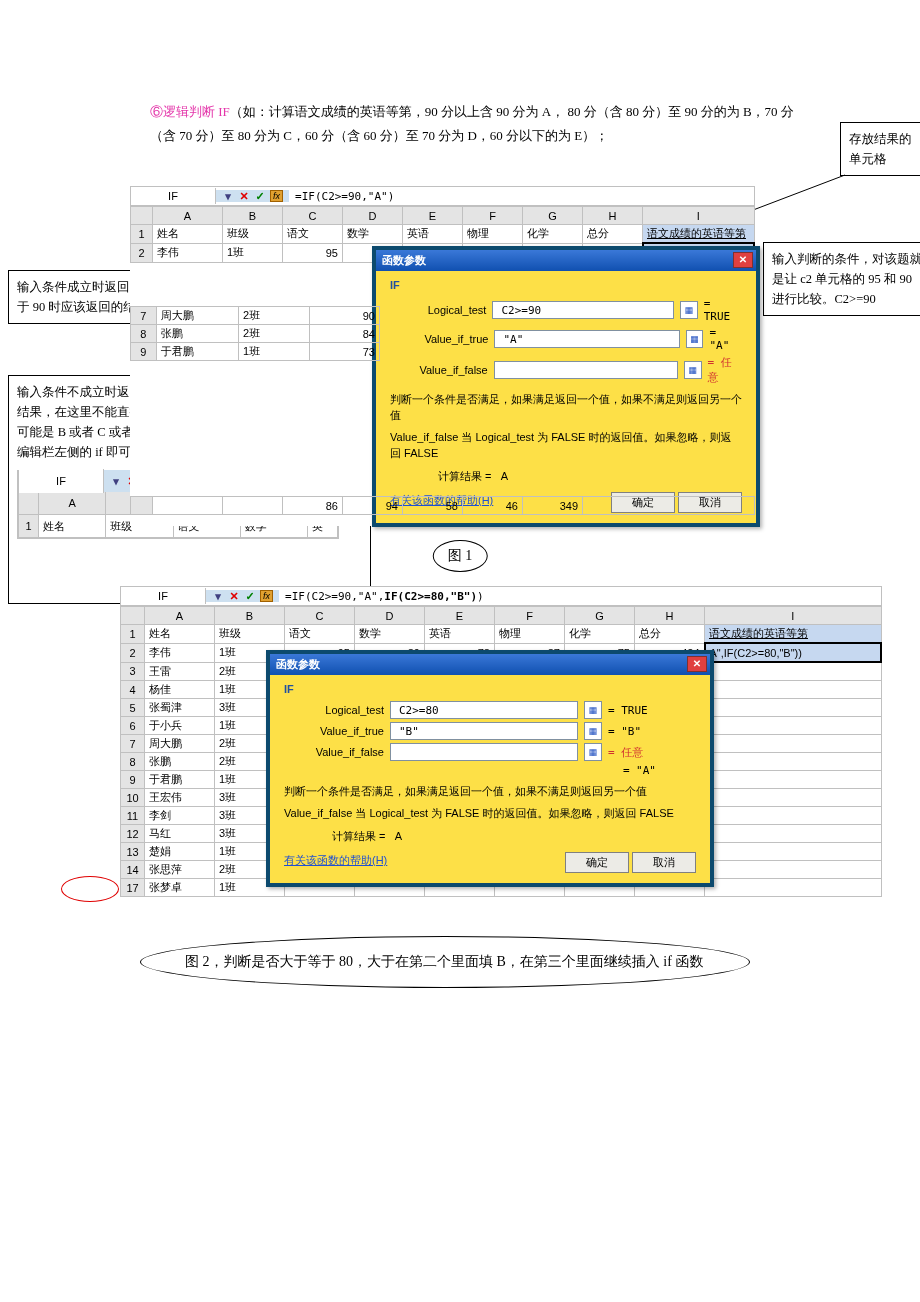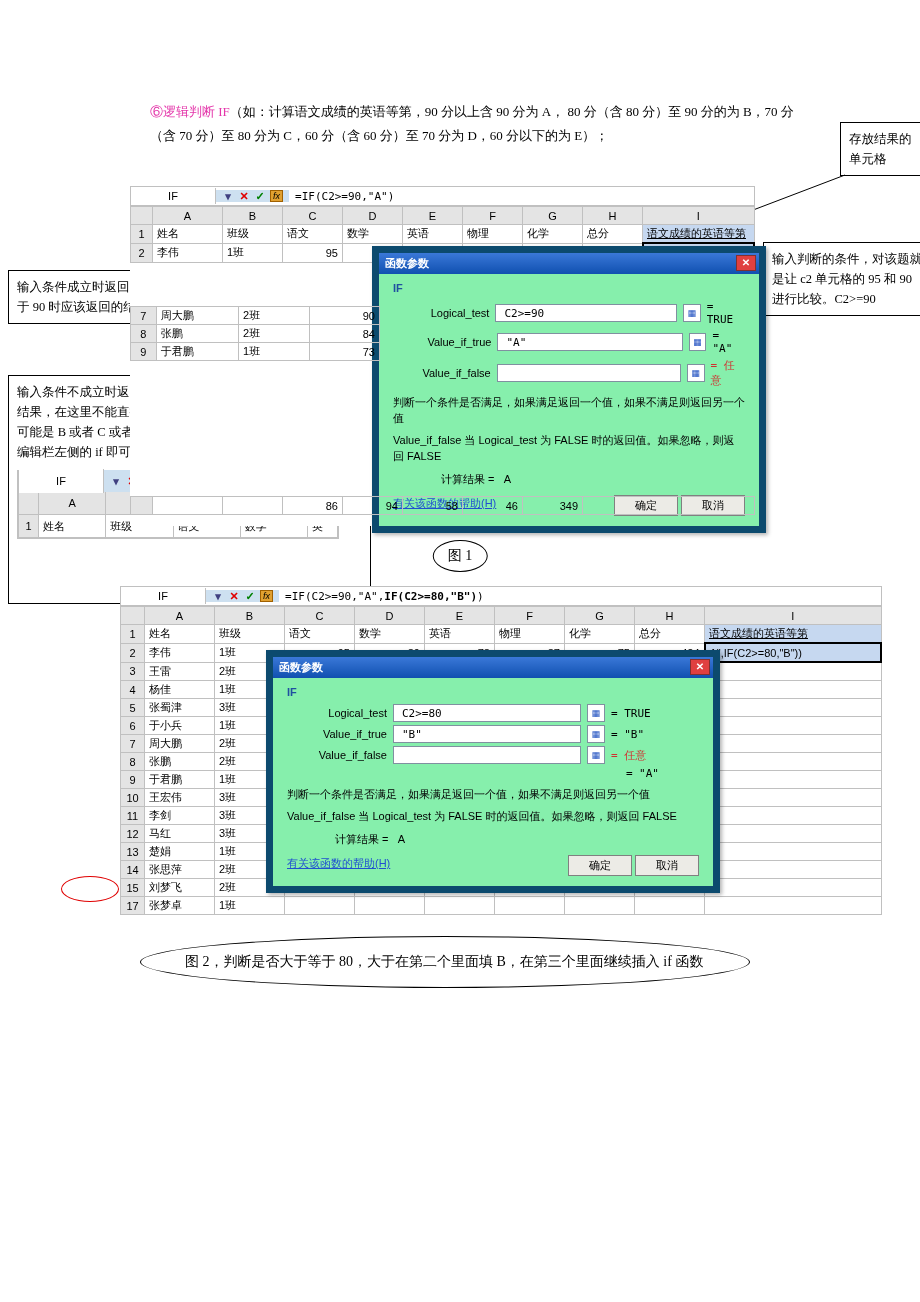--- a/index.html
+++ b/index.html
@@ -25,21 +25,21 @@
 .chk{color:#008000}
 .fx{background:#e0a030;color:#000;border:1px solid #a06000;font-size:9px;padding:0 2px;font-style:italic}
 .ftxt{padding:2px 6px;font-family:monospace;font-size:11px}
 .grid{border-collapse:collapse;width:100%;table-layout:fixed}
 .grid th,.grid td{border:1px solid #c0c0c0;padding:1px 4px;height:15px;overflow:hidden;white-space:nowrap;font-size:11px}
 .grid th{background:#e4e4e4;text-align:center;font-weight:normal}
 .grid .rh{background:#e4e4e4;text-align:center;width:20px}
 .grid .sel{border:2px solid #000}
 .hilite{background:#c6d8f0}
 .under{text-decoration:underline}
-.dlg{position:absolute;background:#86efac;border:7px solid #0c4a6e;font-family:"SimSun",Arial;font-size:11px;box-shadow:2px 2px 4px rgba(0,0,0,.3)}
+.dlg{position:absolute;background:#fde047;border:4px solid #0c4a6e;font-family:"SimSun",Arial;font-size:11px;box-shadow:2px 2px 4px rgba(0,0,0,.3)}
 .dlg-tb{background:linear-gradient(#3a78d8,#1050b0);color:#fff;padding:3px 6px;font-size:11px;position:relative;font-weight:bold}
 .dlg-x{position:absolute;right:3px;top:2px;background:#e04040;color:#fff;width:18px;height:14px;text-align:center;line-height:13px;font-size:10px;border:1px solid #803030}
 .dlg-body{padding:8px 14px 10px}
 .dlg-fn{color:#2050a0;font-weight:bold;margin-bottom:6px}
 .dlg-row{display:flex;align-items:center;margin:3px 0;font-size:11px}
 .dlg-lbl{width:100px;text-align:right;padding-right:6px}
 .dlg-inp{border:1px solid #8090a0;background:#fff;height:16px;width:170px;padding:0 8px;font-family:monospace;font-size:11px}
 .dlg-rb{width:16px;height:16px;background:#fff;border:1px solid #8090a0;margin:0 6px;display:flex;align-items:center;justify-content:center;font-size:9px;color:#2050c0}
 .dlg-eq{font-family:monospace;font-size:11px}
 .dlg-red{color:#d03030}
@@ -483,32 +483,20 @@
             <td>2班</td>
             <td></td>
             <td></td>
             <td></td>
             <td></td>
             <td></td>
             <td></td>
             <td></td>
           </tr>
           <tr>
-            <th class="rh">15</th>
-            <td>刘梦飞</td>
-            <td>2班</td>
-            <td></td>
-            <td></td>
-            <td></td>
-            <td></td>
-            <td></td>
-            <td></td>
-            <td></td>
-          </tr>
-          <tr>
             <th class="rh">17</th>
             <td>张梦卓</td>
             <td>1班</td>
             <td></td>
             <td></td>
             <td></td>
             <td></td>
             <td></td>
             <td></td>
             <td></td>

